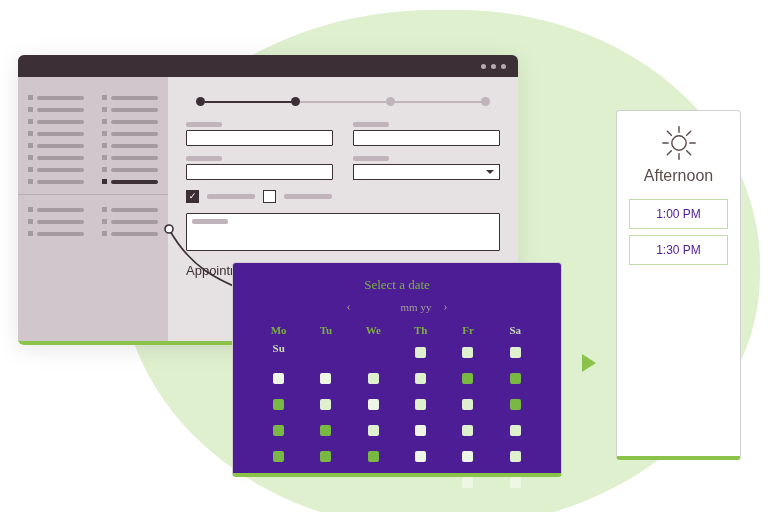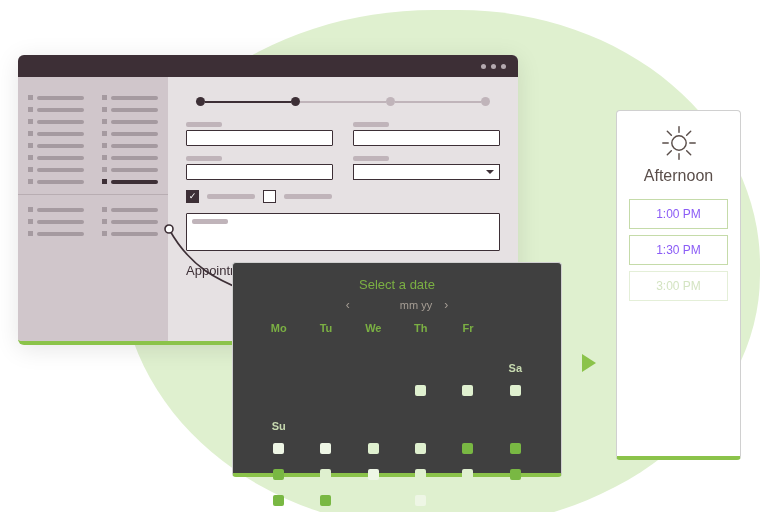--- a/index.html
+++ b/index.html
@@ -189,28 +189,29 @@
     pointer-events: none;
   }
   .connector svg { overflow: visible; }
   
   .calendar {
     position: absolute;
     top: 262px;
     left: 232px;
     width: 330px;
     height: 215px;
-    background: #404040;
+    background: #4c1d95;
     border: 1px solid #d0d0d0;
     border-radius: 4px;
     border-bottom: 4px solid #8bc34a;
     z-index: 4;
     padding: 14px 22px 12px 22px;
     display: flex;
     flex-direction: column;
+    font-family: Liberation Serif, serif;
   }
   .cal-title {
     text-align: center;
     color: #7bb043;
     font-size: 13px;
     font-weight: 500;
     margin-bottom: 6px;
   }
   .cal-nav {
     display: flex;
@@ -234,21 +235,21 @@
     grid-template-columns: repeat(6, 1fr);
     gap: 6px 0;
     flex: 1;
   }
   .cal-day-head {
     text-align: center;
     font-size: 11px;
     font-weight: 600;
     color: #7bb043;
   }
-  .cal-day-head.weekend { color: #c7dab0; margin-top: 40px; }
+  .cal-day-head.weekend { color: #c7dab0; }
   .cal-cell {
     display: flex;
     align-items: center;
     justify-content: center;
     height: 20px;
   }
   .cal-sq {
     width: 11px; height: 11px;
     background: #dff0cf;
     border-radius: 2px;
@@ -299,21 +300,21 @@
     gap: 6px;
     width: 100%;
   }
   .time-slot {
     height: 30px;
     border: 1px solid #c5dba9;
     display: flex;
     align-items: center;
     justify-content: center;
     font-size: 12px;
-    color: #8b5cf6;
+    color: #4c1d95;
     cursor: pointer;
   }
   .time-slot.disabled {
     color: #d4e4c2;
     border-color: #e4efd8;
   }
 </style>
 </head>
 <body>
 
@@ -631,15 +632,14 @@
       <line x1="7" y1="7" x2="11.5" y2="11.5"></line>
       <line x1="28.5" y1="28.5" x2="33" y2="33"></line>
       <line x1="7" y1="33" x2="11.5" y2="28.5"></line>
       <line x1="28.5" y1="11.5" x2="33" y2="7"></line>
     </g>
   </svg>
   <div class="time-heading">Afternoon</div>
   <div class="time-slots" id="time-slots">
       <div class="time-slot">1:00 PM</div>
       <div class="time-slot">1:30 PM</div>
-      <div class="time-slot disabled">3:00 PM</div>
     </div>
 </div>
 
 </body></html>

